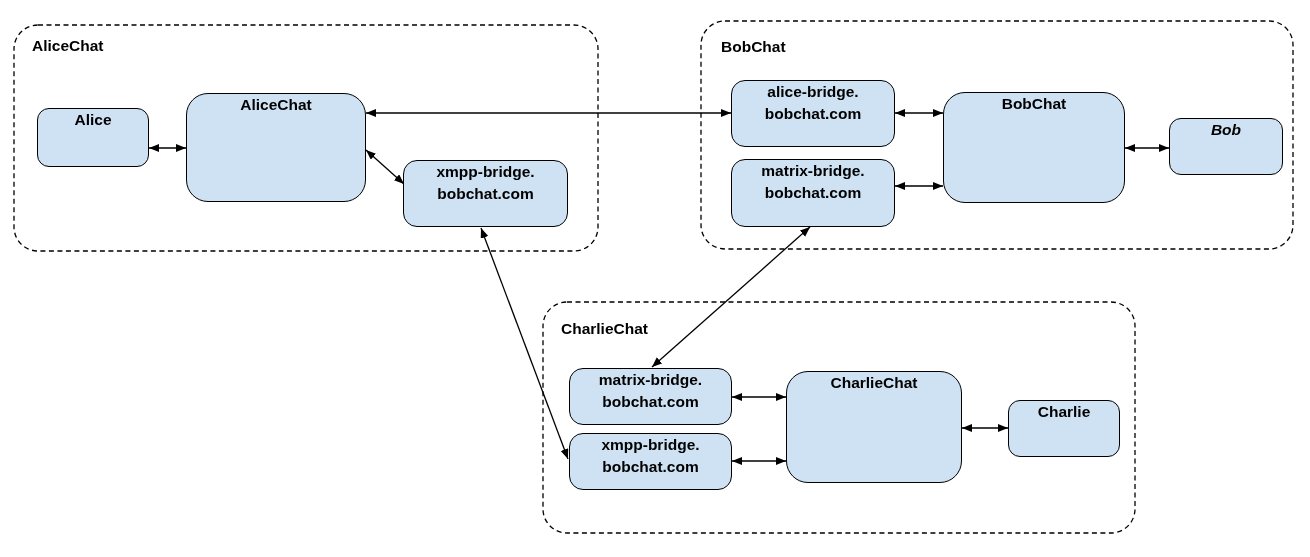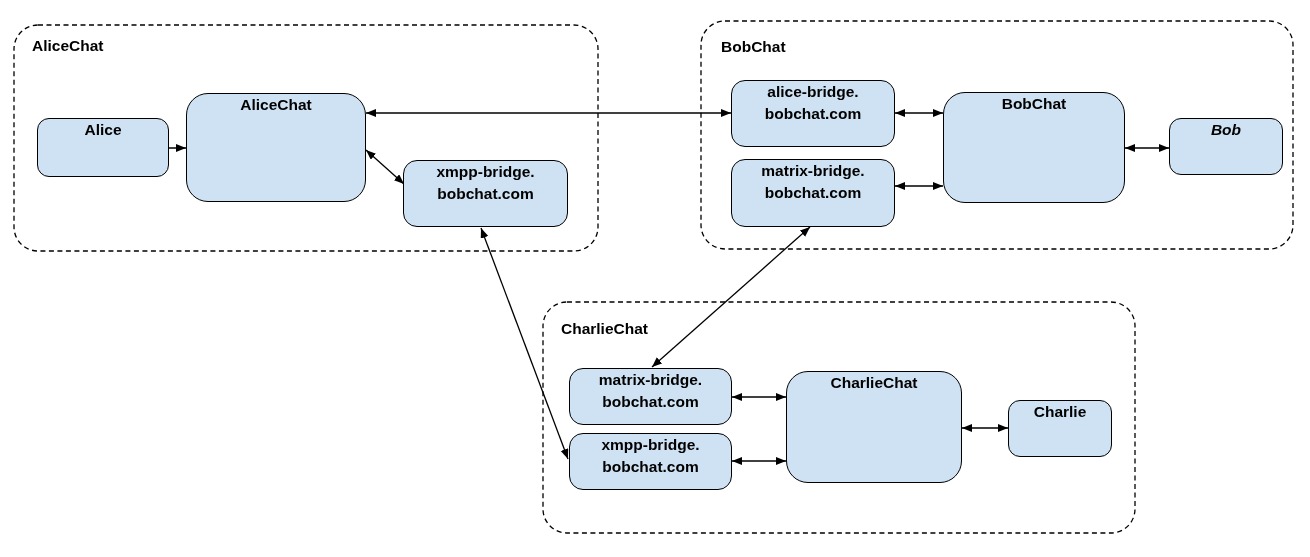--- a/index.html
+++ b/index.html
@@ -75,21 +75,21 @@
     <line x1="481" y1="228" x2="568" y2="459" stroke="#000000" stroke-width="1.3" marker-start="url(#ah)" marker-end="url(#ah)"></line>
     <line x1="732" y1="397" x2="786" y2="397" stroke="#000000" stroke-width="1.3" marker-start="url(#ah)" marker-end="url(#ah)"></line>
     <line x1="732" y1="461" x2="786" y2="461" stroke="#000000" stroke-width="1.3" marker-start="url(#ah)" marker-end="url(#ah)"></line>
     <line x1="962" y1="428" x2="1008" y2="428" stroke="#000000" stroke-width="1.3" marker-start="url(#ah)" marker-end="url(#ah)"></line>
   </svg>
 
   <div class="group-title" style="left:32px; top:37px;">AliceChat</div>
   <div class="group-title" style="left:721px; top:38px;">BobChat</div>
   <div class="group-title" style="left:561px; top:320px;">CharlieChat</div>
 
-  <div class="node node-sm" style="left:37px; top:118px; width:132px; height:59px;">
+  <div class="node node-sm" style="left:37px; top:108px; width:112px; height:59px;">
     <span class="node-label">Alice</span>
   </div>
   <div class="node node-lg" style="left:186px; top:93px; width:180px; height:109px;">
     <span class="node-label">AliceChat</span>
   </div>
   <div class="node node-md" style="left:403px; top:160px; width:165px; height:67px;">
     <span class="node-label">xmpp-bridge.
 bobchat.com</span>
   </div>
 
@@ -112,17 +112,17 @@
     <span class="node-label">matrix-bridge.
 bobchat.com</span>
   </div>
   <div class="node node-md" style="left:569px; top:433px; width:163px; height:57px;">
     <span class="node-label">xmpp-bridge.
 bobchat.com</span>
   </div>
   <div class="node node-lg" style="left:786px; top:371px; width:176px; height:112px;">
     <span class="node-label">CharlieChat</span>
   </div>
-  <div class="node node-sm" style="left:1008px; top:400px; width:104px; height:57px;">
+  <div class="node node-sm" style="left:1008px; top:400px; width:112px; height:57px;">
     <span class="node-label">Charlie</span>
   </div>
 
 </div>
 
 </body></html>

